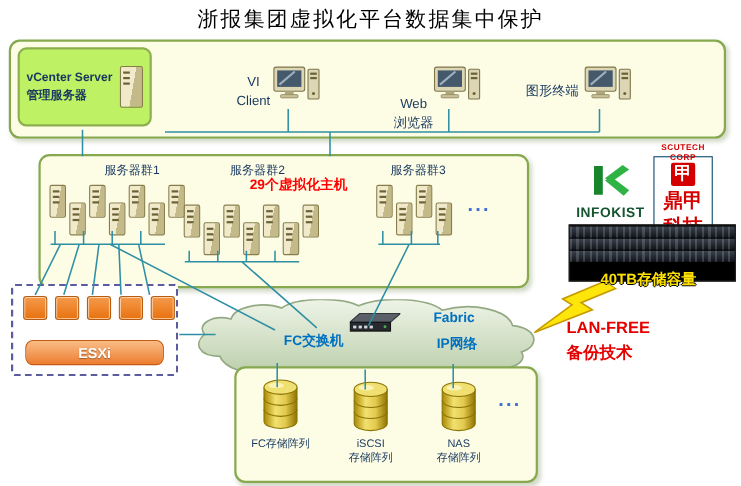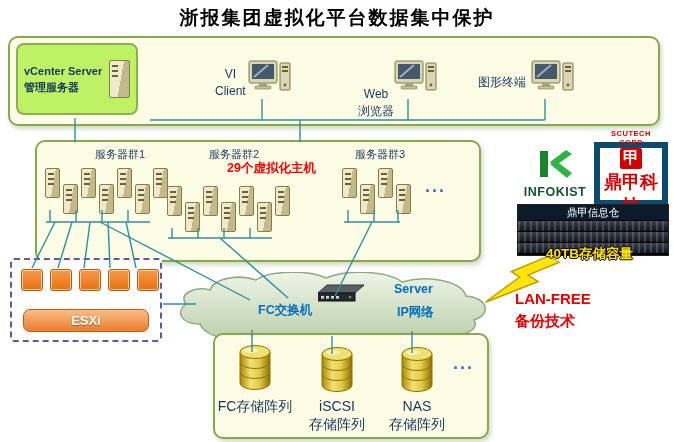--- a/index.html
+++ b/index.html
@@ -1,20 +1,20 @@
 <!DOCTYPE html>
 <html><head>
 <meta charset="utf-8">
 <style>
   html,body{margin:0;padding:0;background:#fff;}
   .canvas{position:relative;width:674px;height:442px;background:#fff;overflow:hidden;
           font-family:"Liberation Sans","DejaVu Sans",sans-serif;}
   .abs{position:absolute;}
   .title{position:absolute;top:5px;left:0;width:100%;text-align:center;
-         font-size:19px;font-weight:700;color:#000;letter-spacing:2px;}
+         font-size:19px;font-weight:400;color:#000;letter-spacing:2px;}
   .box{position:absolute;border:2px solid #86A94F;border-radius:10px;background:#FDFDE6;
        box-shadow:2px 3px 4px rgba(110,130,70,.3);}
   
   .top-box{left:8px;top:36px;width:648px;height:86px;}
   .vcenter-box{position:absolute;left:6px;top:5px;width:122px;height:72px;background:#bef264;
                border:2px solid #8CB04F;border-radius:8px;display:flex;align-items:center;
                justify-content:space-between;padding:2px 6px;box-sizing:border-box;}
   .navy{color:#17375E;}
   .vc-text{font-size:11px;font-weight:600;line-height:1.5;}
   .client-label{position:absolute;font-size:12px;line-height:1.4;text-align:center;color:#17375E;}
@@ -41,26 +41,26 @@
   .esxi-bar{position:absolute;left:11px;right:11px;bottom:8px;height:21px;border-radius:7px;
             background:linear-gradient(180deg,#F9BD86,#ED7D31);border:1px solid #C55A11;
             color:#fff;font-weight:700;font-size:13px;text-align:center;line-height:21px;
             text-shadow:0 1px 1px rgba(0,0,0,.35);}
   
   .cloud{position:absolute;left:170px;top:272px;width:330px;height:72px;}
   .cloud-label{position:absolute;color:#0070C0;font-weight:700;font-size:12.5px;}
   
   .sto-box{left:213px;top:333px;width:272px;height:102px;}
   .cyl{position:absolute;width:36px;height:50px;}
-  .sto-label{position:absolute;font-size:14px;color:#17375E;text-align:center;width:80px;line-height:1.3;}
+  .sto-label{position:absolute;font-size:10px;color:#17375E;text-align:center;width:80px;line-height:1.3;}
   
   .logo-block{position:absolute;background:#fff;display:flex;flex-direction:column;align-items:center;justify-content:center;}
   .infokist-block{left:518px;top:142px;width:74px;height:64px;}
   .infokist-text{color:#14532D;font-weight:700;font-size:12.5px;letter-spacing:.5px;margin-top:2px;}
-  .scutech-block{left:594px;top:142px;width:74px;height:64px;border:6px solid #0c4a6e;box-sizing:border-box;text-align:center;}
+  .scutech-block{left:594px;top:142px;width:54px;height:64px;border:1px solid #0c4a6e;box-sizing:border-box;text-align:center;}
   .scutech-en{color:#D40000;font-size:7.5px;font-weight:700;letter-spacing:.5px;}
   .scutech-emblem{width:22px;height:22px;background:#D40000;color:#fff;font-weight:700;font-size:16px;
                   display:flex;align-items:center;justify-content:center;margin:1px 0;border-radius:2px;}
   .scutech-cn{color:#D40000;font-size:18px;font-weight:700;border-bottom:2px solid #D40000;}
   .appliance{position:absolute;left:517px;top:204px;width:152px;height:52px;background:#000;
              border:1px solid #222;box-sizing:border-box;z-index:2;}
   .appl-header{height:15px;background:#0B1B2B;color:#fff;font-size:10.5px;text-align:center;line-height:15px;}
   .appl-row{height:10px;margin-top:1px;
             background:repeating-linear-gradient(90deg,rgba(255,255,255,.16) 0 2px,rgba(0,0,0,0) 2px 6px),
                        linear-gradient(180deg,#3A424C,#10141A);}
@@ -197,21 +197,21 @@
     <div class="cloud-label" style="left:88px;top:30px;">FC交换机</div>
     <div class="abs" style="left:148px;top:12px;"><svg width="46" height="18" viewBox="0 0 46 18">
           <polygon points="9,1 46,1 37,9 0,9" fill="#5A6068" stroke="#31363C"></polygon>
           <rect x="0" y="9" width="37" height="8" fill="#262A2F" stroke="#111"></rect>
           <rect x="3" y="12" width="3" height="2.6" fill="#CFD4D8"></rect>
           <rect x="8" y="12" width="3" height="2.6" fill="#CFD4D8"></rect>
           <rect x="13" y="12" width="3" height="2.6" fill="#CFD4D8"></rect>
           <rect x="18" y="12" width="3" height="2.6" fill="#CFD4D8"></rect>
           <circle cx="32" cy="13" r="1.3" fill="#4CAF50"></circle>
         </svg></div>
-    <div class="cloud-label" style="left:224px;top:10px;">Server</div>
+    <div class="cloud-label" style="left:224px;top:10px;">Fabric</div>
     <div class="cloud-label" style="left:227px;top:32px;">IP网络</div>
   </div>
 
   <div class="box sto-box">
     <div class="cyl" style="left:22px;top:8px;"><svg width="36" height="50" viewBox="0 0 36 50">
           <path d="M3,9 V40 A15,6.5 0 0 0 33,40 V9" fill="url(#goldBody)" stroke="#8A7406"></path>
           <path d="M3,19 A15,6.5 0 0 0 33,19" fill="none" stroke="#8A7406"></path>
           <path d="M3,29 A15,6.5 0 0 0 33,29" fill="none" stroke="#8A7406"></path>
           <ellipse cx="18" cy="9" rx="15" ry="6.5" fill="#F0E071" stroke="#8A7406"></ellipse>
           <ellipse cx="14" cy="7.5" rx="7" ry="2.5" fill="#FAF3B5"></ellipse>
@@ -250,21 +250,20 @@
         </svg></div>
     <div class="infokist-text">INFOKIST</div>
   </div>
   <div class="logo-block scutech-block z2">
     <div class="scutech-en">SCUTECH CORP</div>
     <div class="scutech-emblem">甲</div>
     <div class="scutech-cn">鼎甲科技</div>
   </div>
 
   <div class="appliance">
-    <div class="appl-header">鼎甲信息仓</div>
     <div class="appl-row"></div>
     <div class="appl-row"></div>
     <div class="appl-row"></div>
   </div>
 
   <div class="bolt"><svg width="46" height="74" viewBox="0 0 46 74">
         <polygon points="30,0 6,34 16,34 0,74 34,28 22,28 42,0" fill="#FFE60A" stroke="#C79B00" stroke-width="1.5"></polygon>
       </svg></div>
   <div class="capacity">40TB存储容量</div>
   <div class="lanfree">

